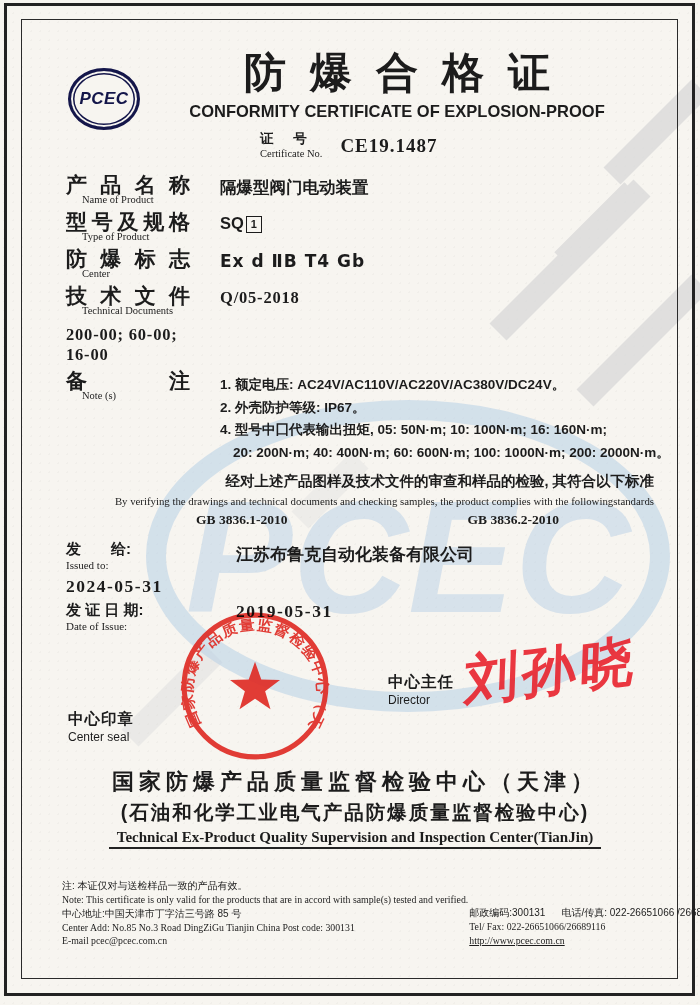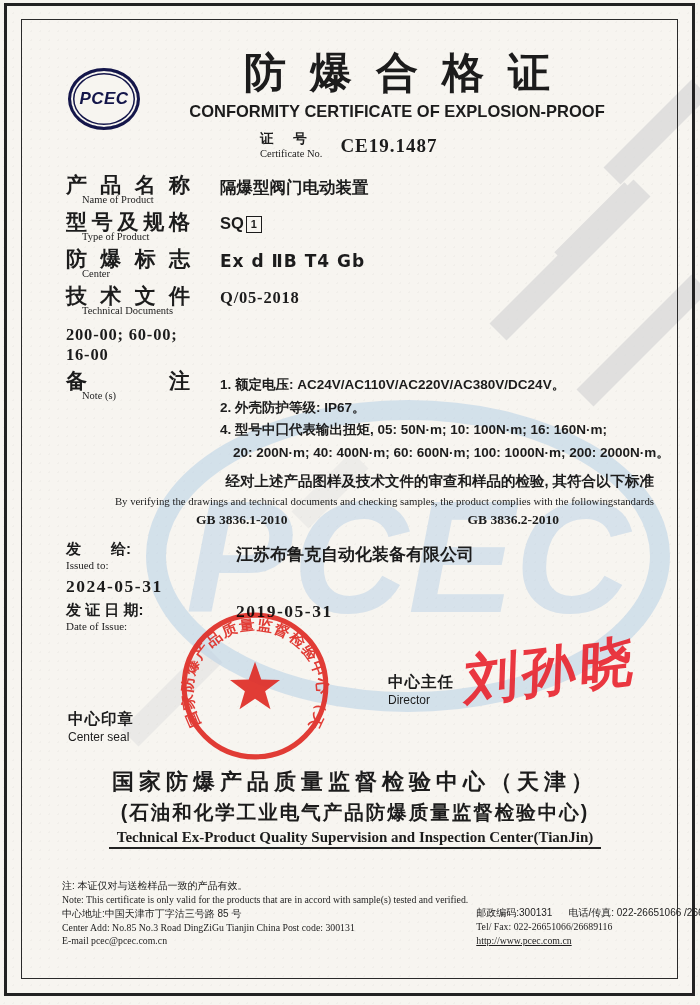--- a/index.html
+++ b/index.html
@@ -69,21 +69,21 @@
              font-family:"DejaVu Sans",sans-serif;white-space:nowrap;}
 
   
   .org{text-align:center;margin-top:2px;}
   .org-l1{font-weight:bold;font-size:22px;letter-spacing:5px;white-space:nowrap;}
   .org-l2{font-weight:bold;font-size:19.5px;letter-spacing:2px;margin-top:2px;white-space:nowrap;}
   .org-l3{display:inline-block;font-family:"Liberation Serif",serif;font-weight:bold;font-size:15px;
           border-bottom:2px solid #222;padding:1px 8px 1px 8px;margin-top:2px;white-space:nowrap;}
 
   
-  .footer{display:grid;grid-template-columns:1fr 262px;margin:30px 0 0 6px;column-gap:8px;}
+  .footer{display:grid;grid-template-columns:1fr 262px;margin:30px 0 0 6px;column-gap:1px;}
   .footer .cnline{font-size:10px;line-height:14px;white-space:nowrap;}
   .footer .enline{font-family:"Liberation Serif",serif;font-size:9.8px;line-height:13.5px;white-space:nowrap;}
   .fr{padding-top:27px;}
   .fr .row1{display:flex;gap:16px;}
   .underline{text-decoration:underline;}
 </style>
 </head>
 <body>
 
 <div class="page">

